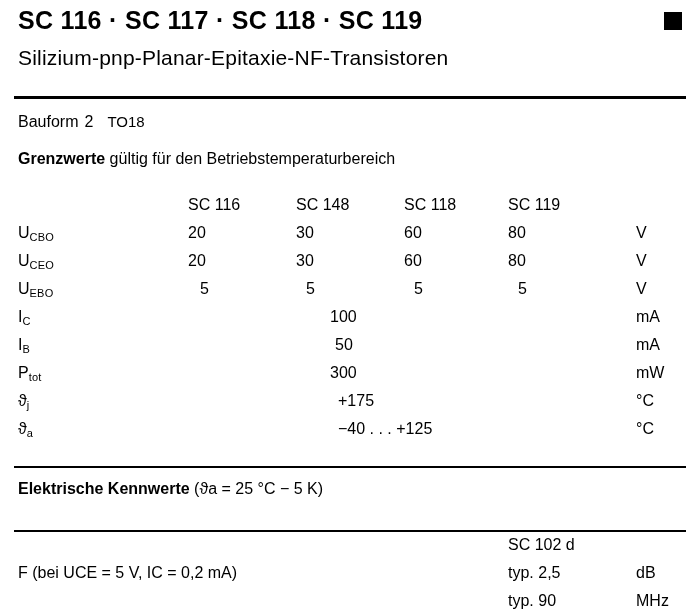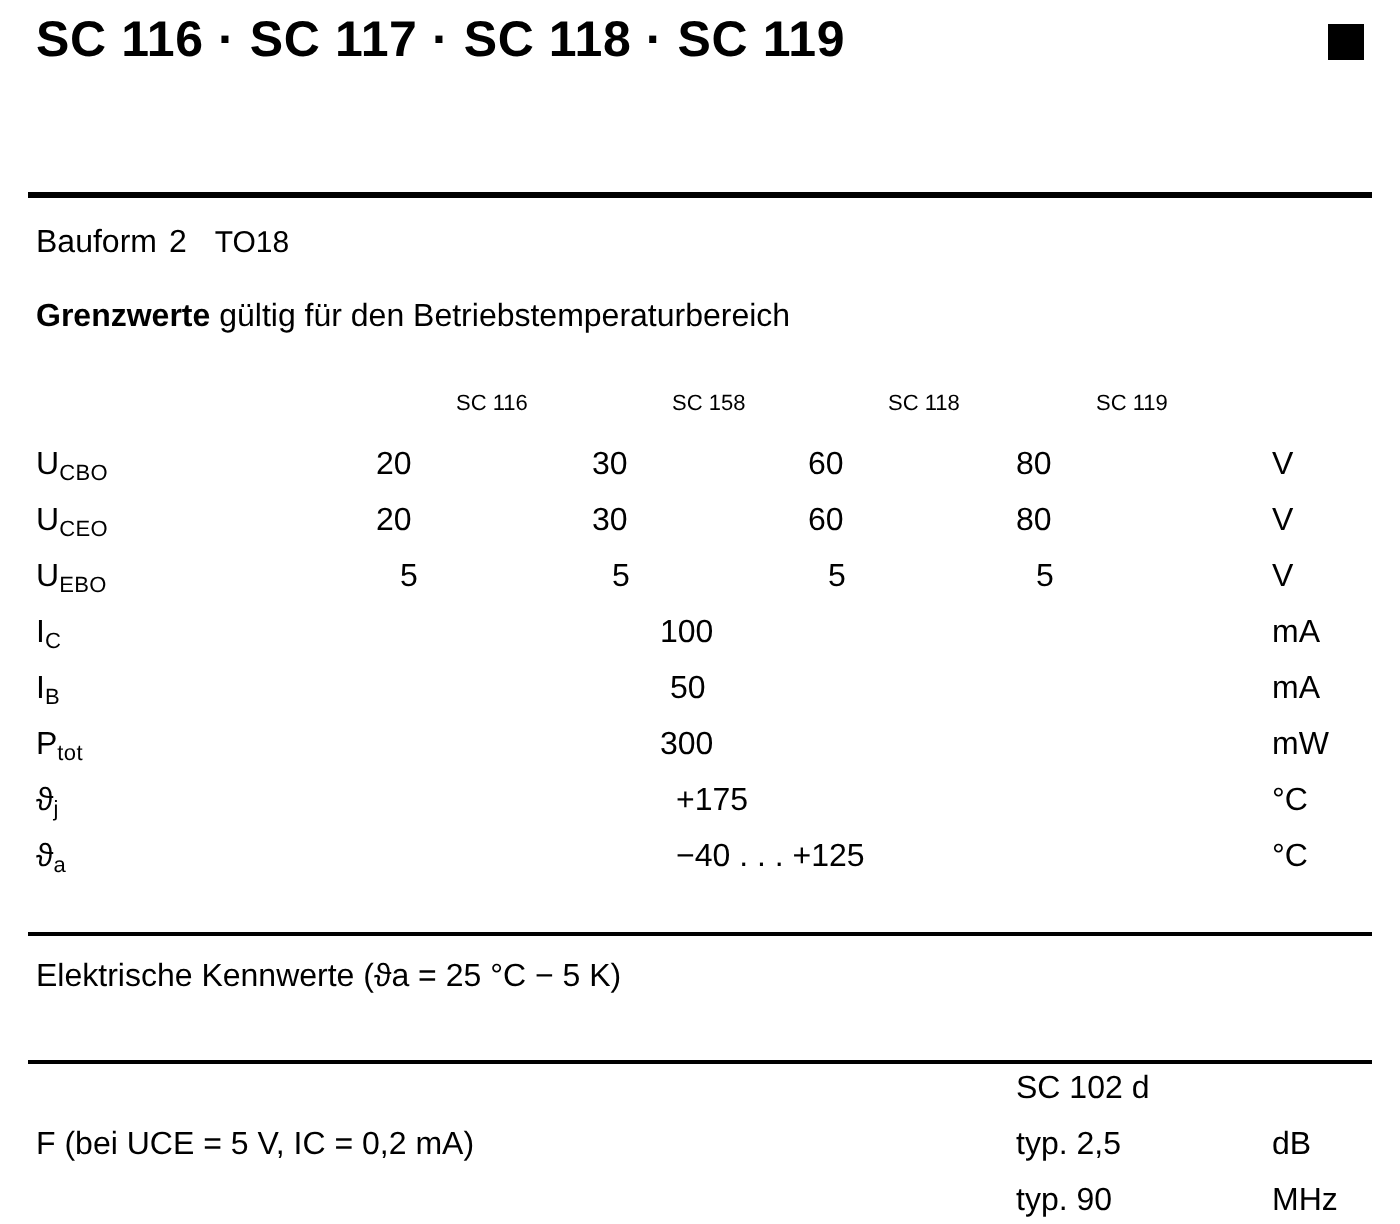--- a/index.html
+++ b/index.html
@@ -83,21 +83,21 @@
     font-size: 16px;
   }
   .grenzwerte b { font-weight: bold; }
 
   .kennwerte {
     position: absolute;
     left: 18px;
     top: 480px;
     font-size: 16px;
   }
-  .kennwerte .bold { font-weight: normal; }
+  .kennwerte .bold { font-weight: bold; }
 
   
   .tbl {
     position: absolute;
     left: 0;
     top: 196px;
     width: 700px;
     font-size: 16px;
   }
   .row {
@@ -117,21 +117,21 @@
   .c-span { left: 296px; }
 
   .sub {
     font-size: 11px;
     vertical-align: baseline;
     position: relative;
     top: 3px;
     letter-spacing: 0.2px;
     margin-top: 14px;
   }
-  .hdr { font-size: 11px; margin-left: 40px; }
+  .hdr { font-size: 16px; }
 
   
   .bottom {
     position: absolute;
     left: 0;
     top: 536px;
     width: 700px;
     font-size: 16px;
   }
   .b-row { position: relative; height: 28px; }
@@ -143,36 +143,37 @@
 </head>
 <body>
 
 <div class="page">
 
   <div class="title-row">
     <div class="title">SC 116 · SC 117 · SC 118 · SC 119</div>
     <div class="square-mark"></div>
   </div>
 
+  <div class="subtitle">Silizium-pnp-Planar-Epitaxie-NF-Transistoren</div>
 
   <div class="rule top"></div>
 
   <div class="bauform">
     <span class="bf-label">Bauform</span><span class="bf-num">2</span><span class="bf-case">TO18</span>
   </div>
 
   <div class="grenzwerte">
     <b>Grenzwerte</b><span> gültig für den Betriebstemperaturbereich</span>
   </div>
 
   <div class="tbl">
 
     <div class="row">
       <div class="cell c-v1 hdr">SC 116</div>
-      <div class="cell c-v2 hdr">SC 158</div>
+      <div class="cell c-v2 hdr">SC 148</div>
       <div class="cell c-v3 hdr">SC 118</div>
       <div class="cell c-v4 hdr">SC 119</div>
     </div>
 
     <div class="row">
       <div class="cell c-sym"><span>U</span><span class="sub">CBO</span></div>
       <div class="cell c-v1">20</div>
       <div class="cell c-v2">30</div>
       <div class="cell c-v3">60</div>
       <div class="cell c-v4">80</div>

